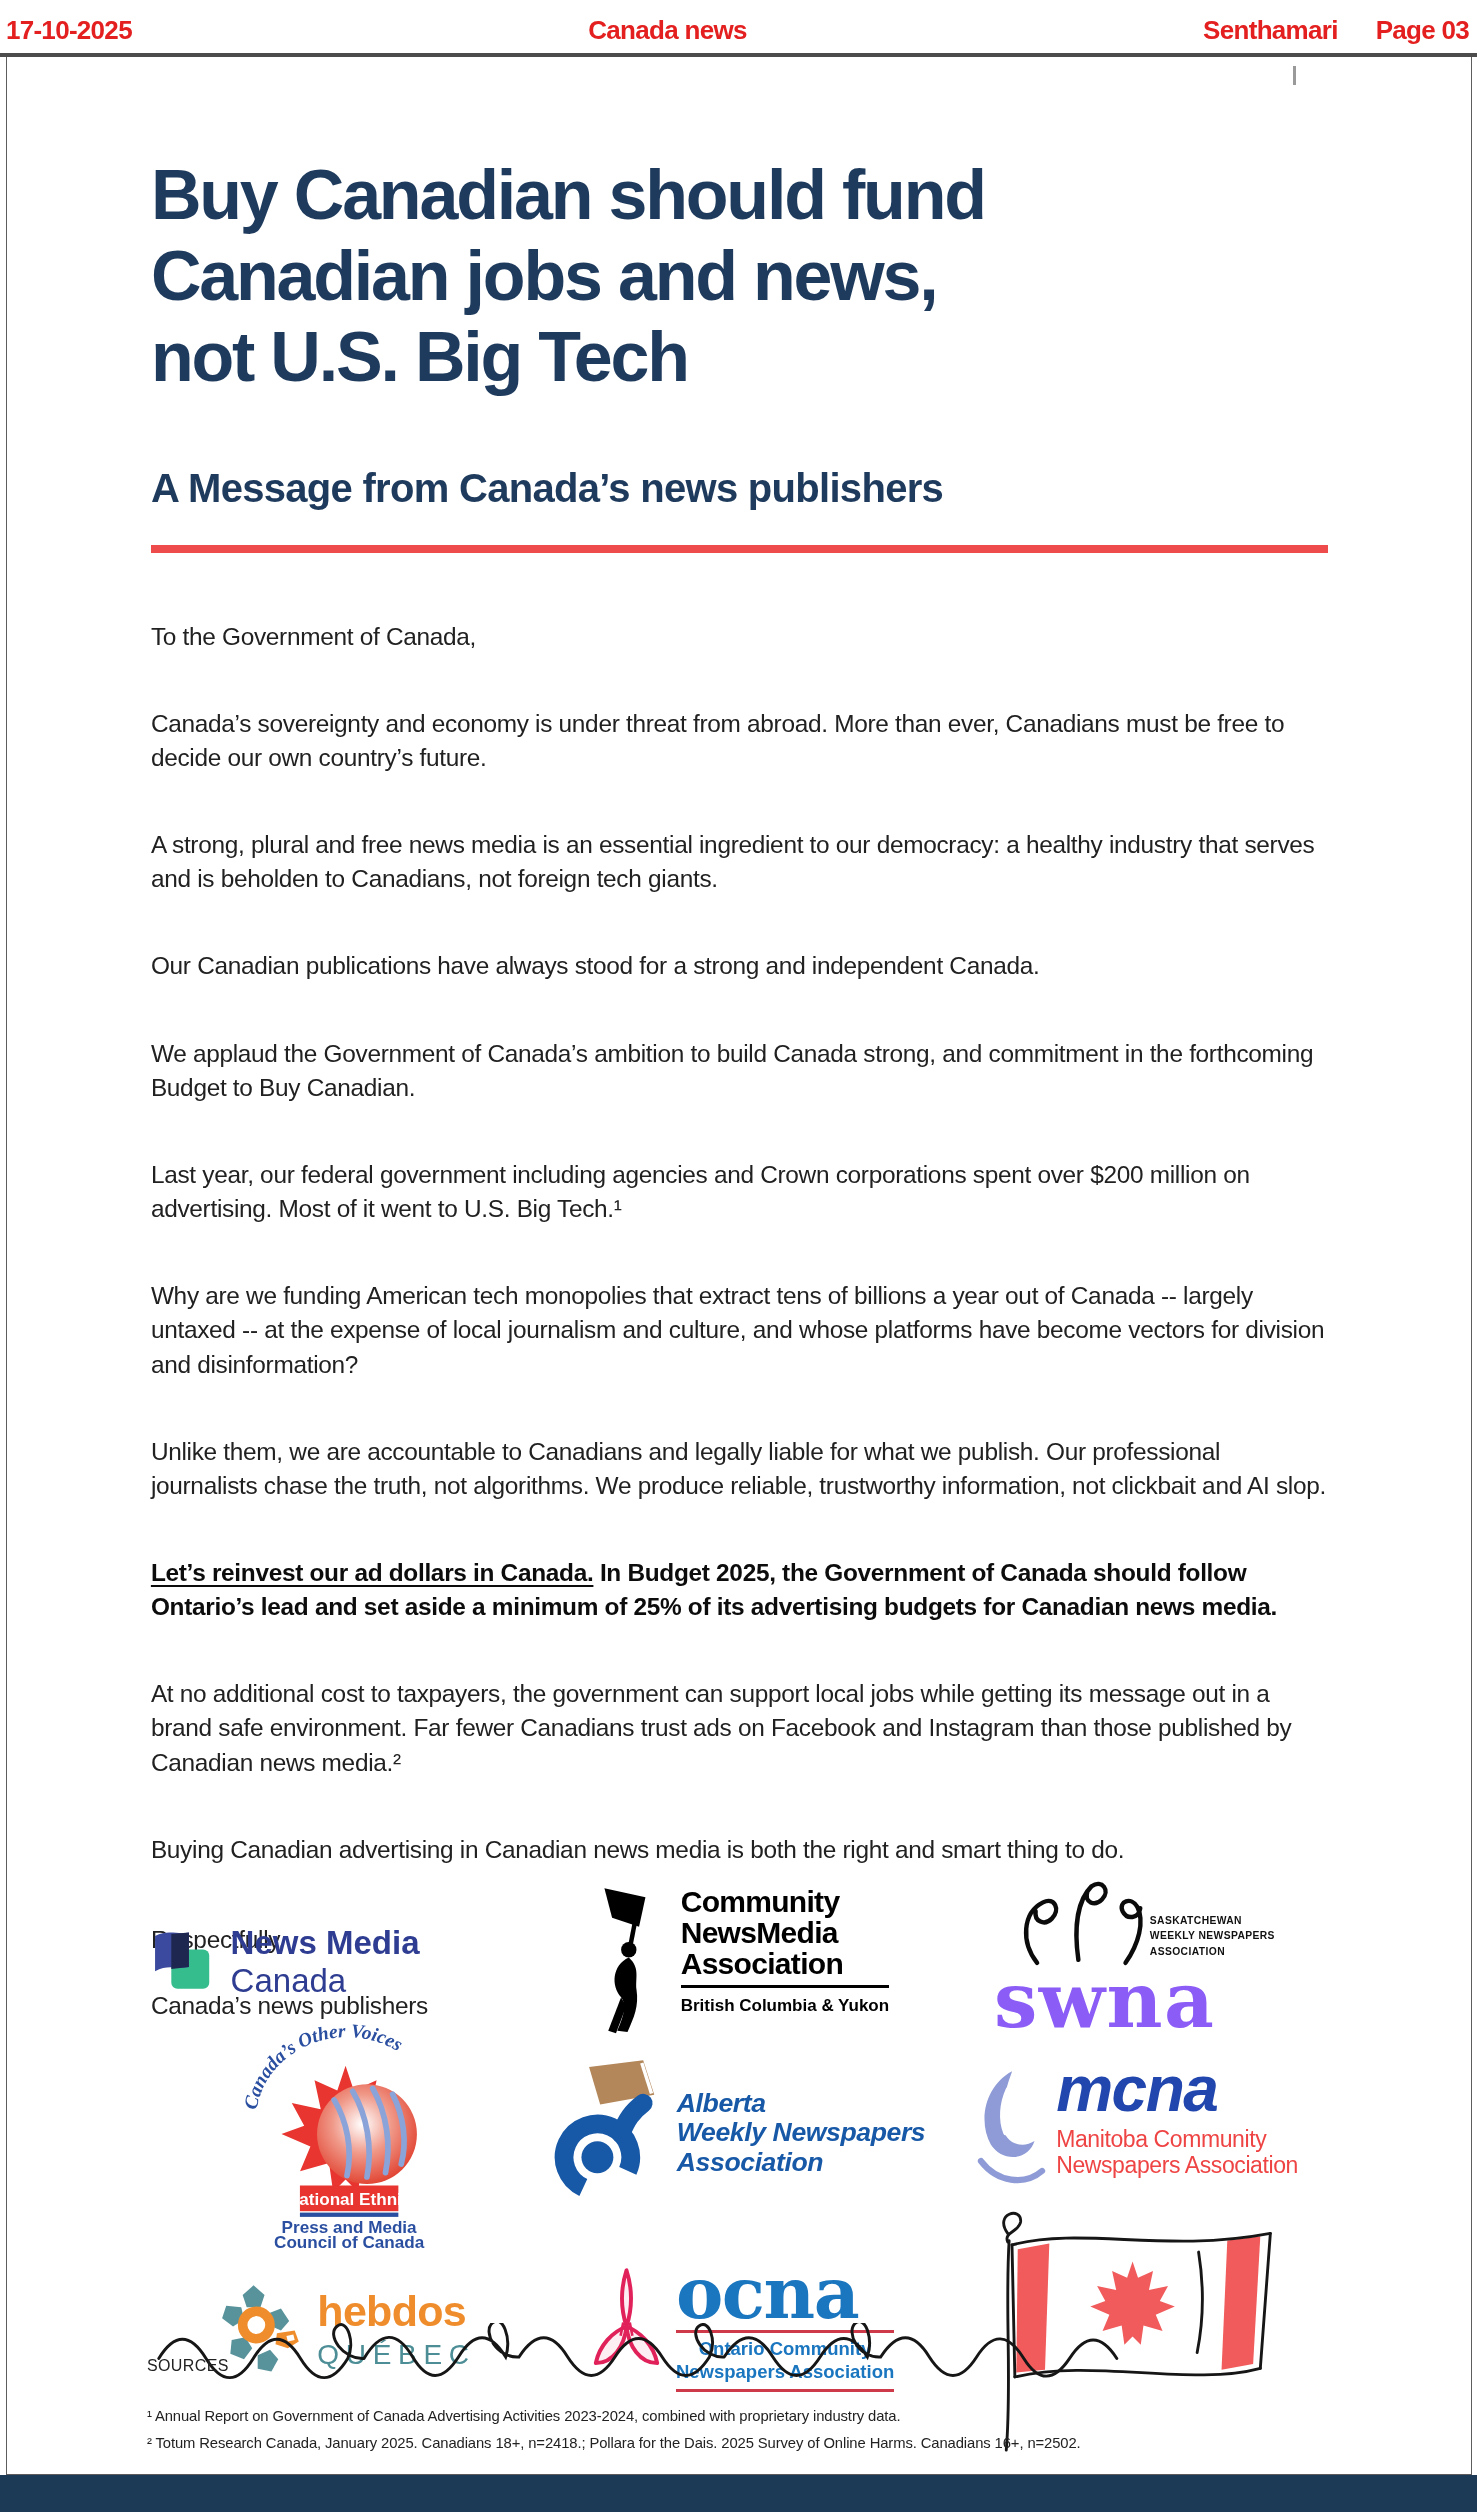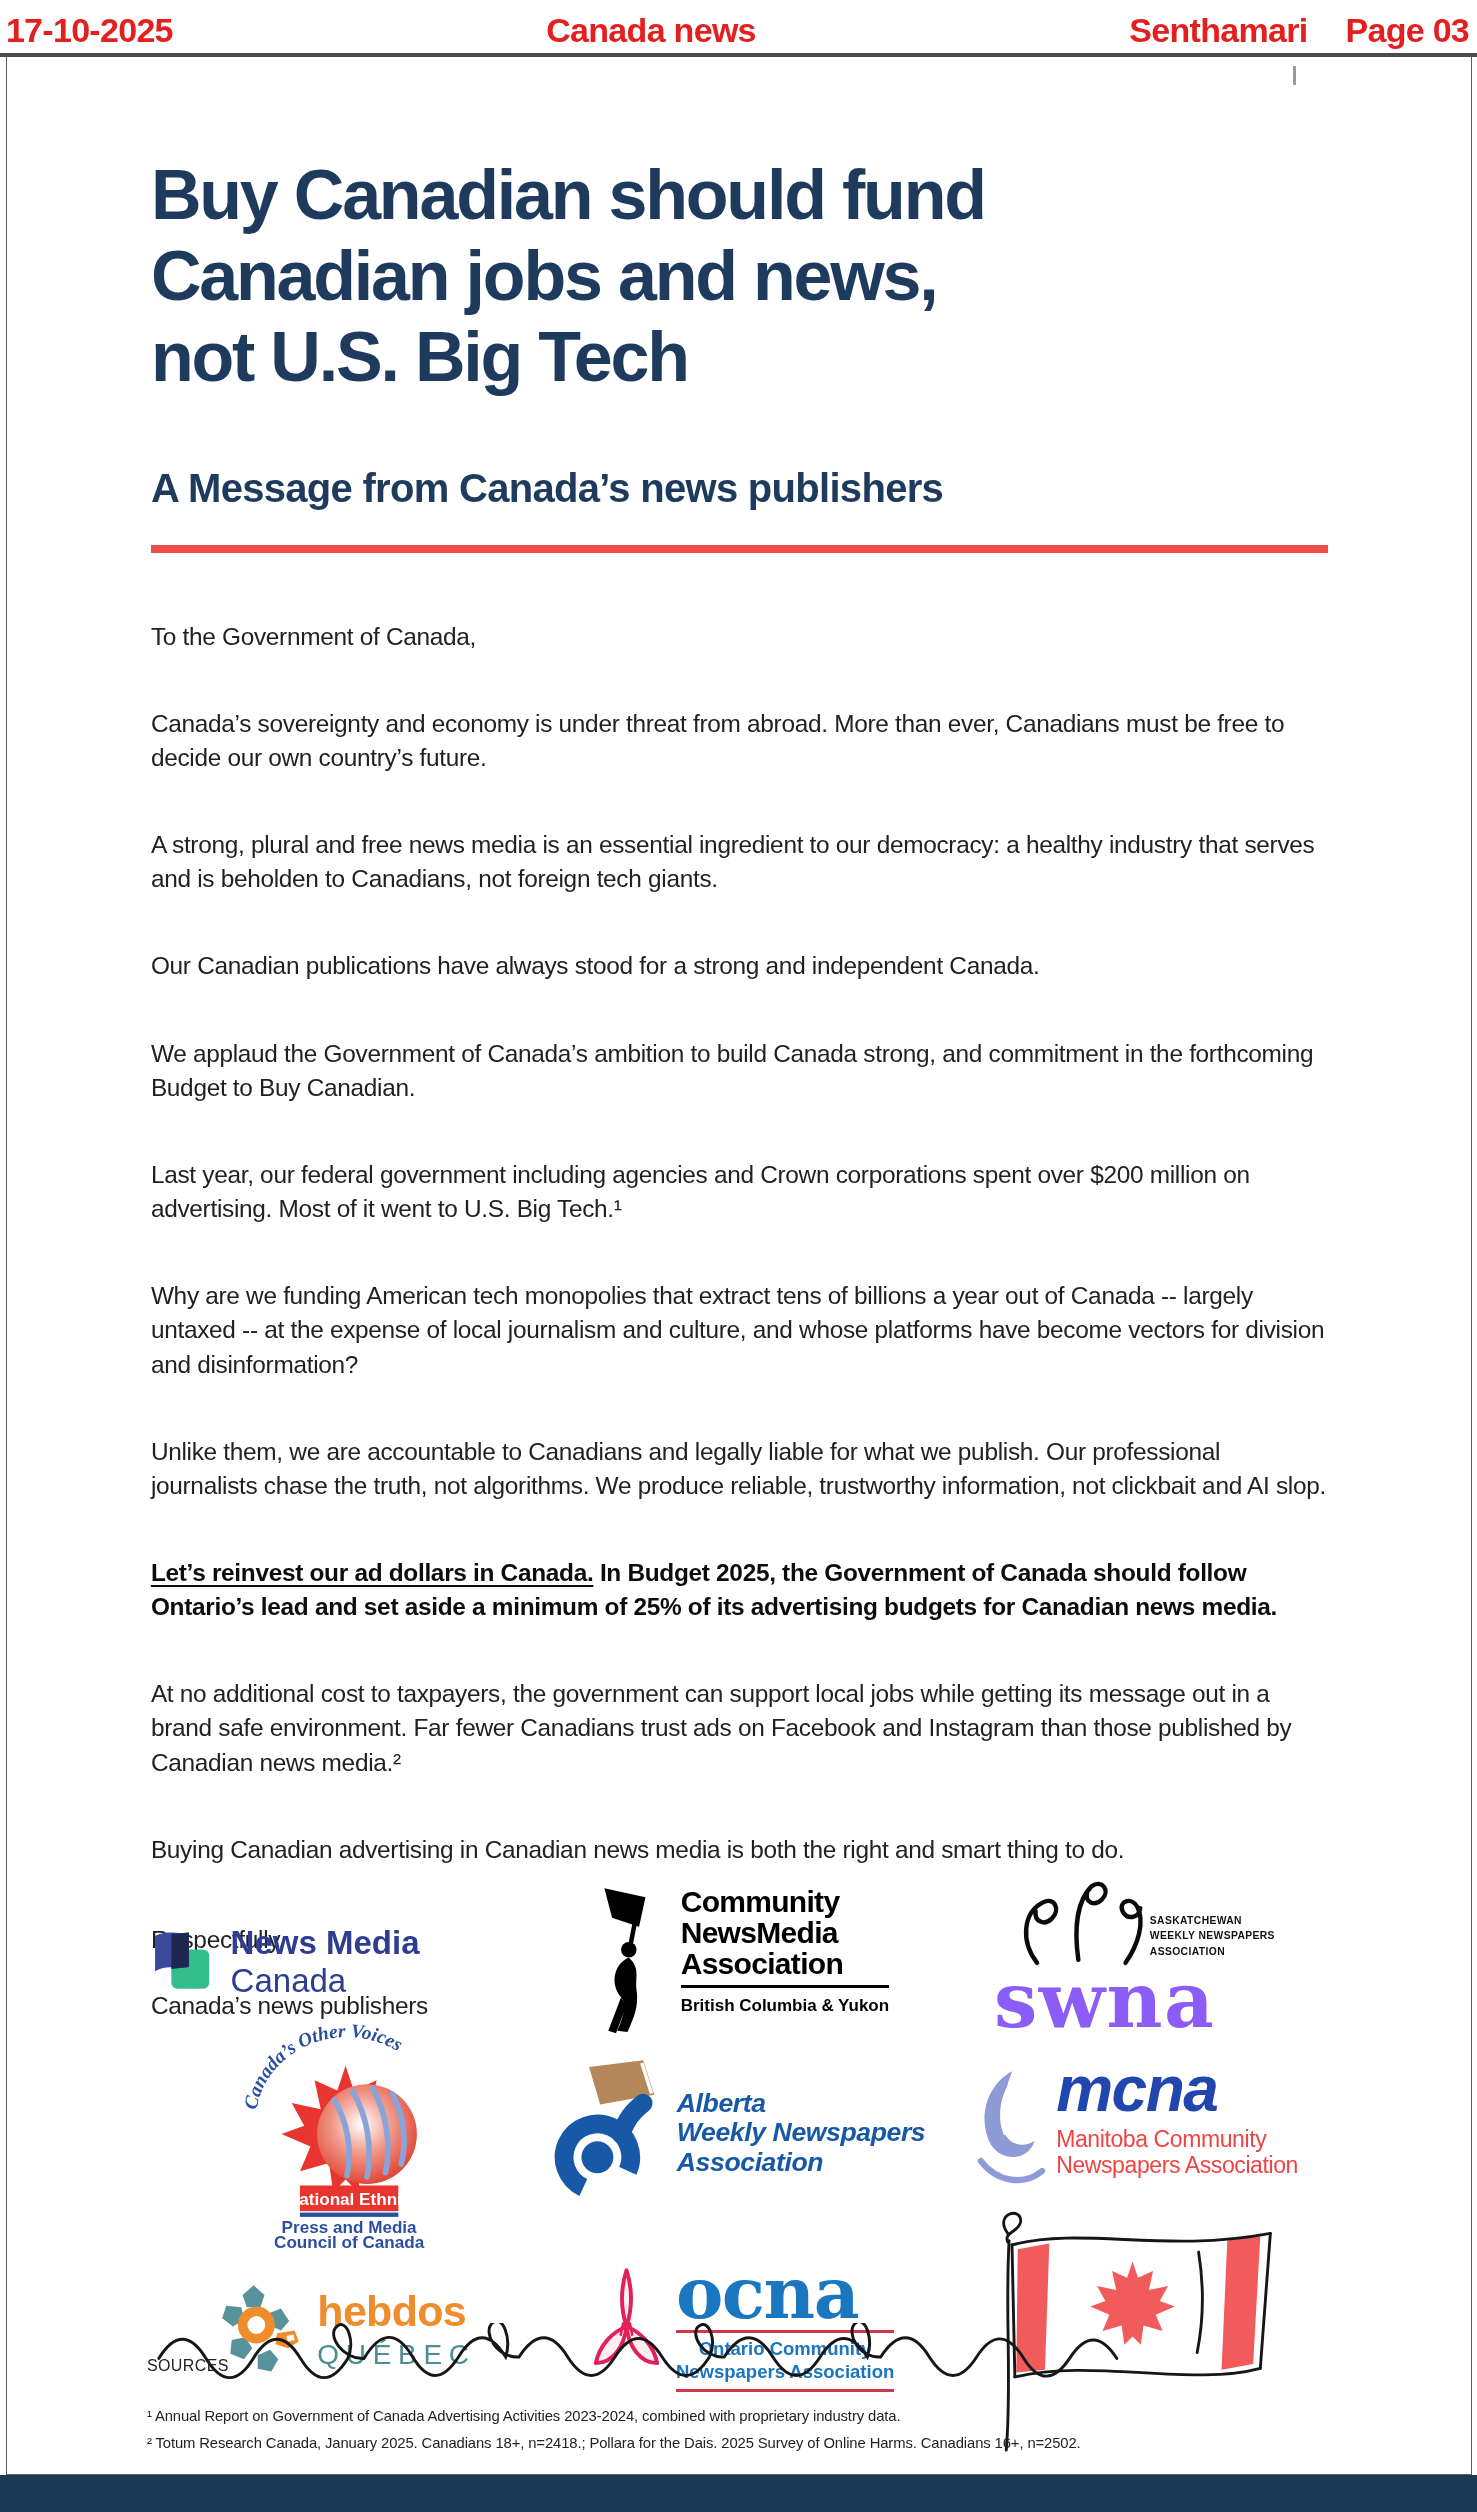--- a/index.html
+++ b/index.html
@@ -8,21 +8,21 @@
     position:relative; width:1478px; height:2512px;
     background:#ffffff; overflow:hidden;
     font-family:"Liberation Sans", sans-serif;
   }
 
   
   .masthead {
     position:absolute; top:0; left:0; right:0; height:60px;
     display:flex; align-items:center; justify-content:space-between;
     padding:0 8.9px 0 5.9px;
-    color:#e3201f; font-weight:bold; font-size:34px; letter-spacing:-0.7px;
+    color:#e3201f; font-weight:bold; font-size:26px; letter-spacing:-0.7px;
   }
   .masthead .right-group { display:flex; gap:38px; }
   .masthead-rule {
     position:absolute; top:53px; left:0; right:0; height:3.7px; background:#4c4c4c;
   }
 
   
   .content-box {
     position:absolute; top:57px; left:5.9px; right:5.9px; bottom:37px;
     background:#ffffff; border:1.5px solid #5d5d5d; border-top:none;

